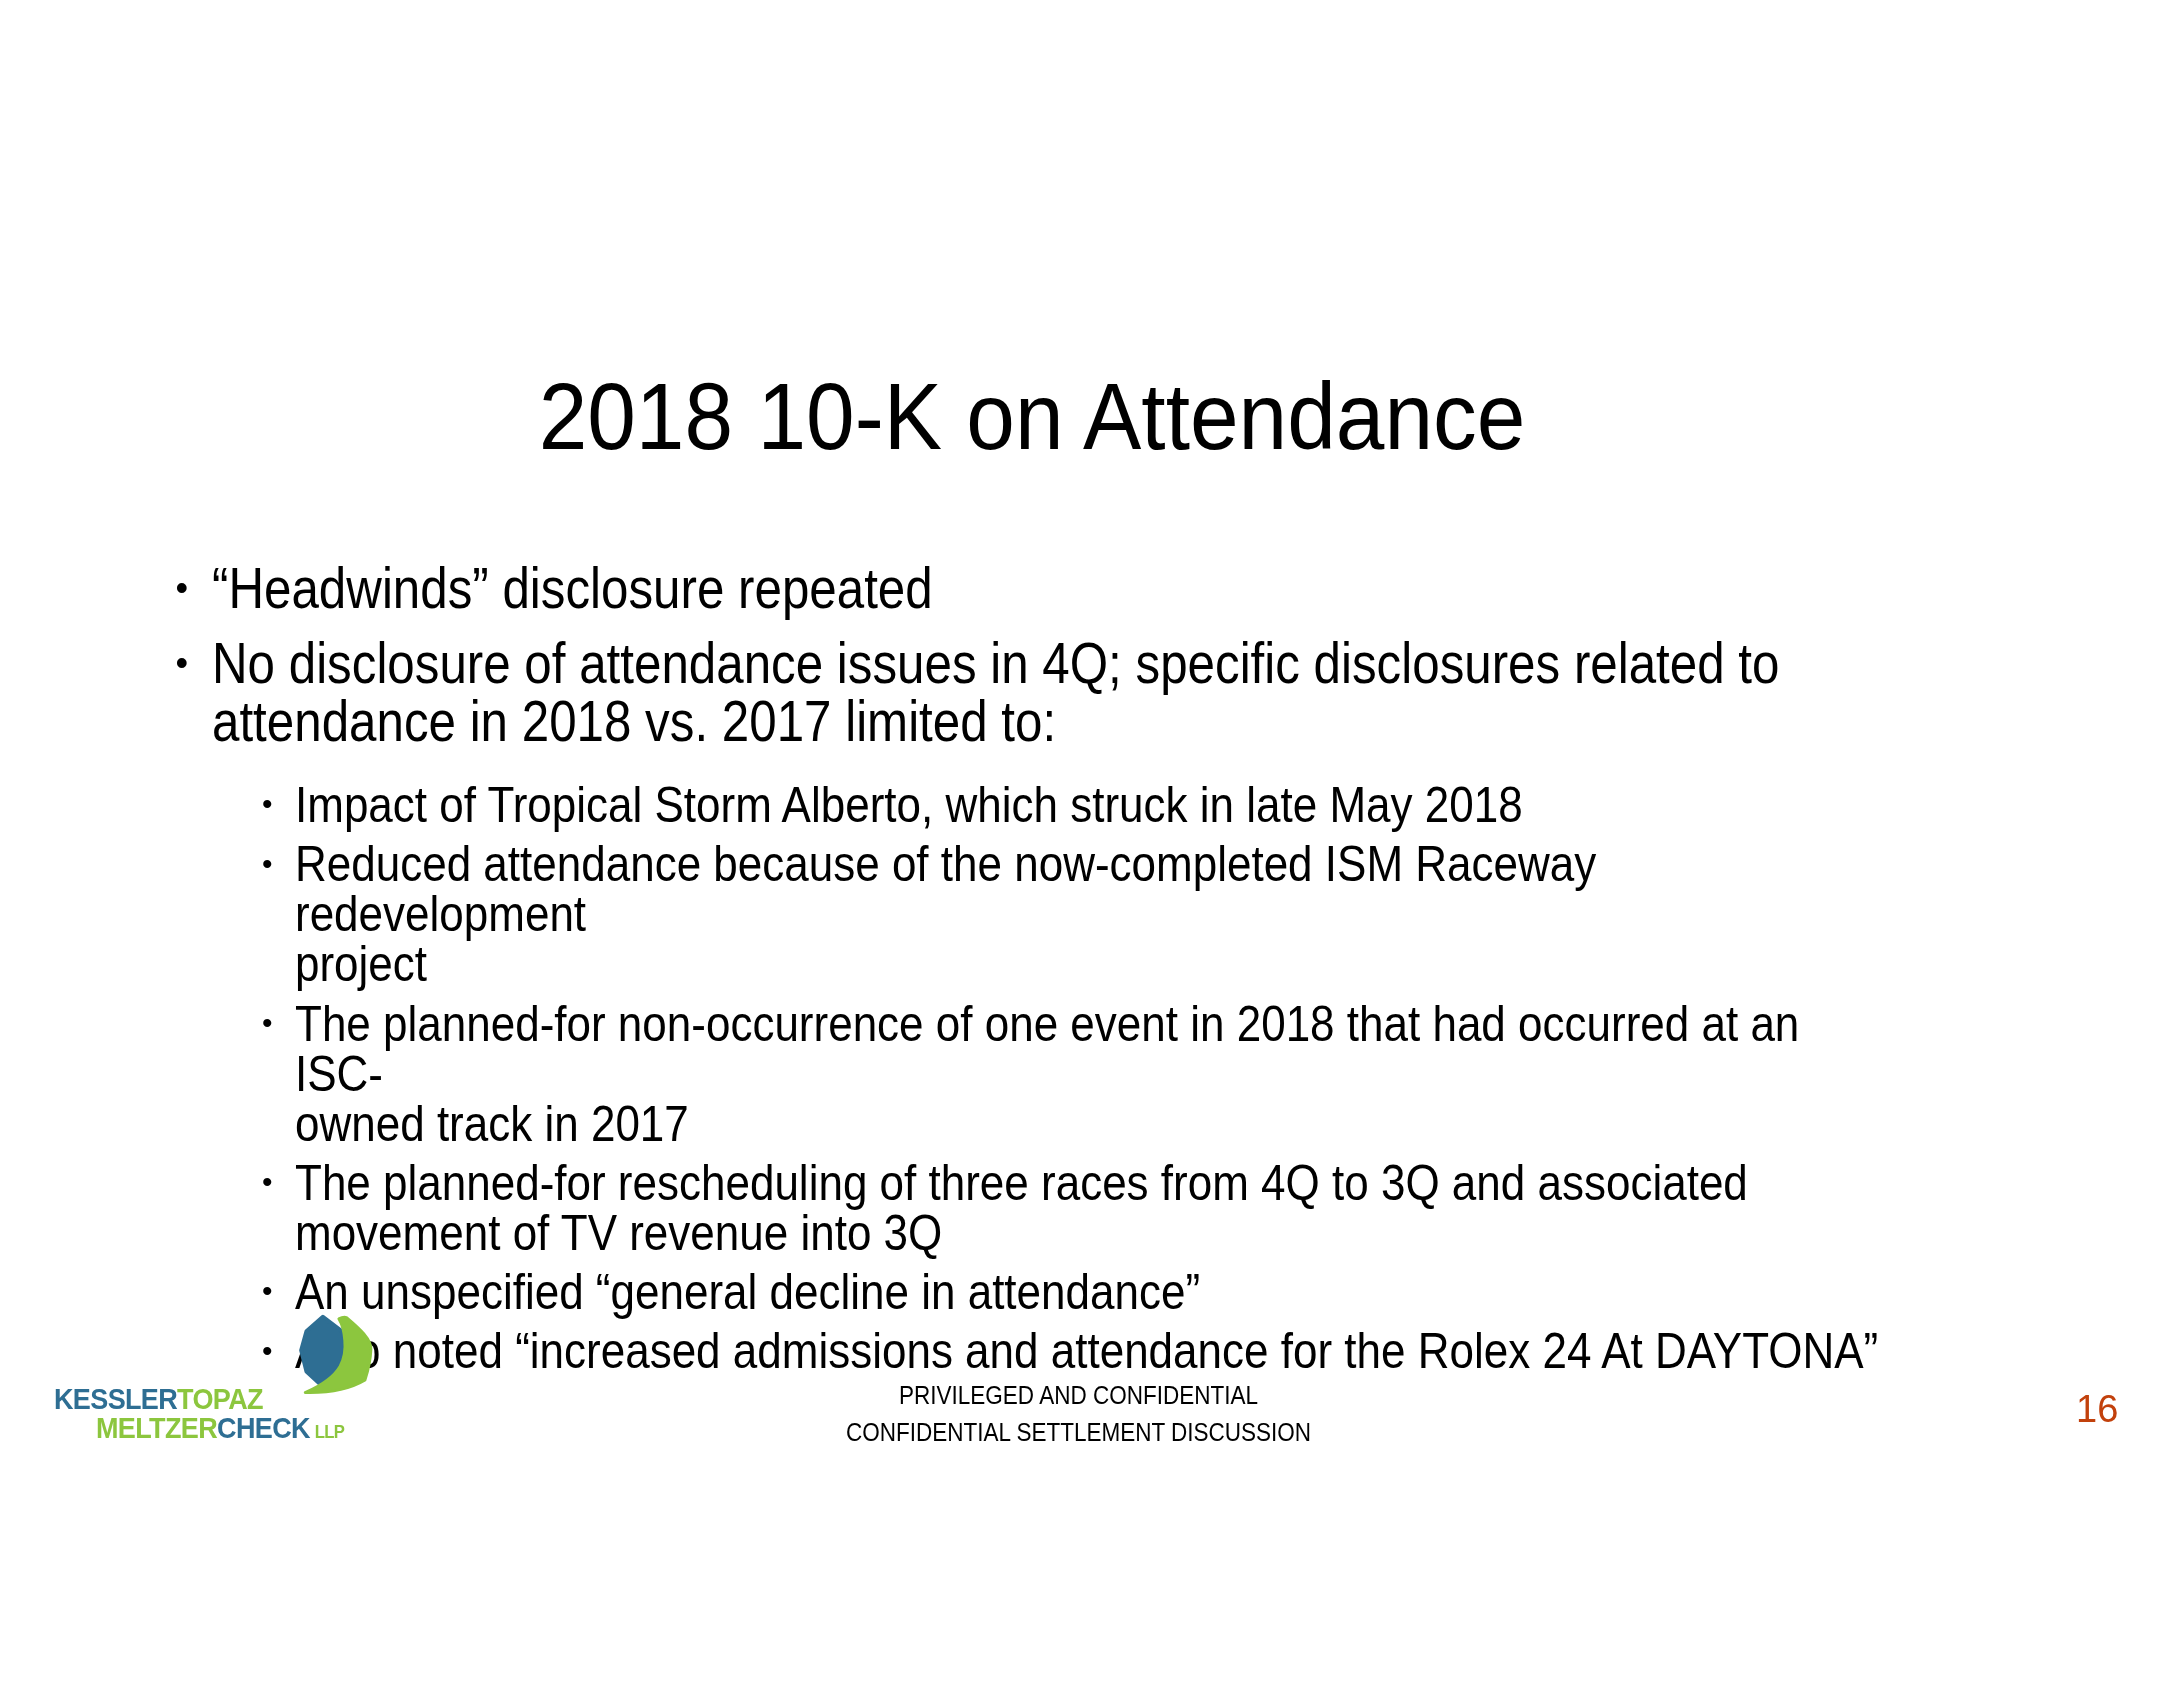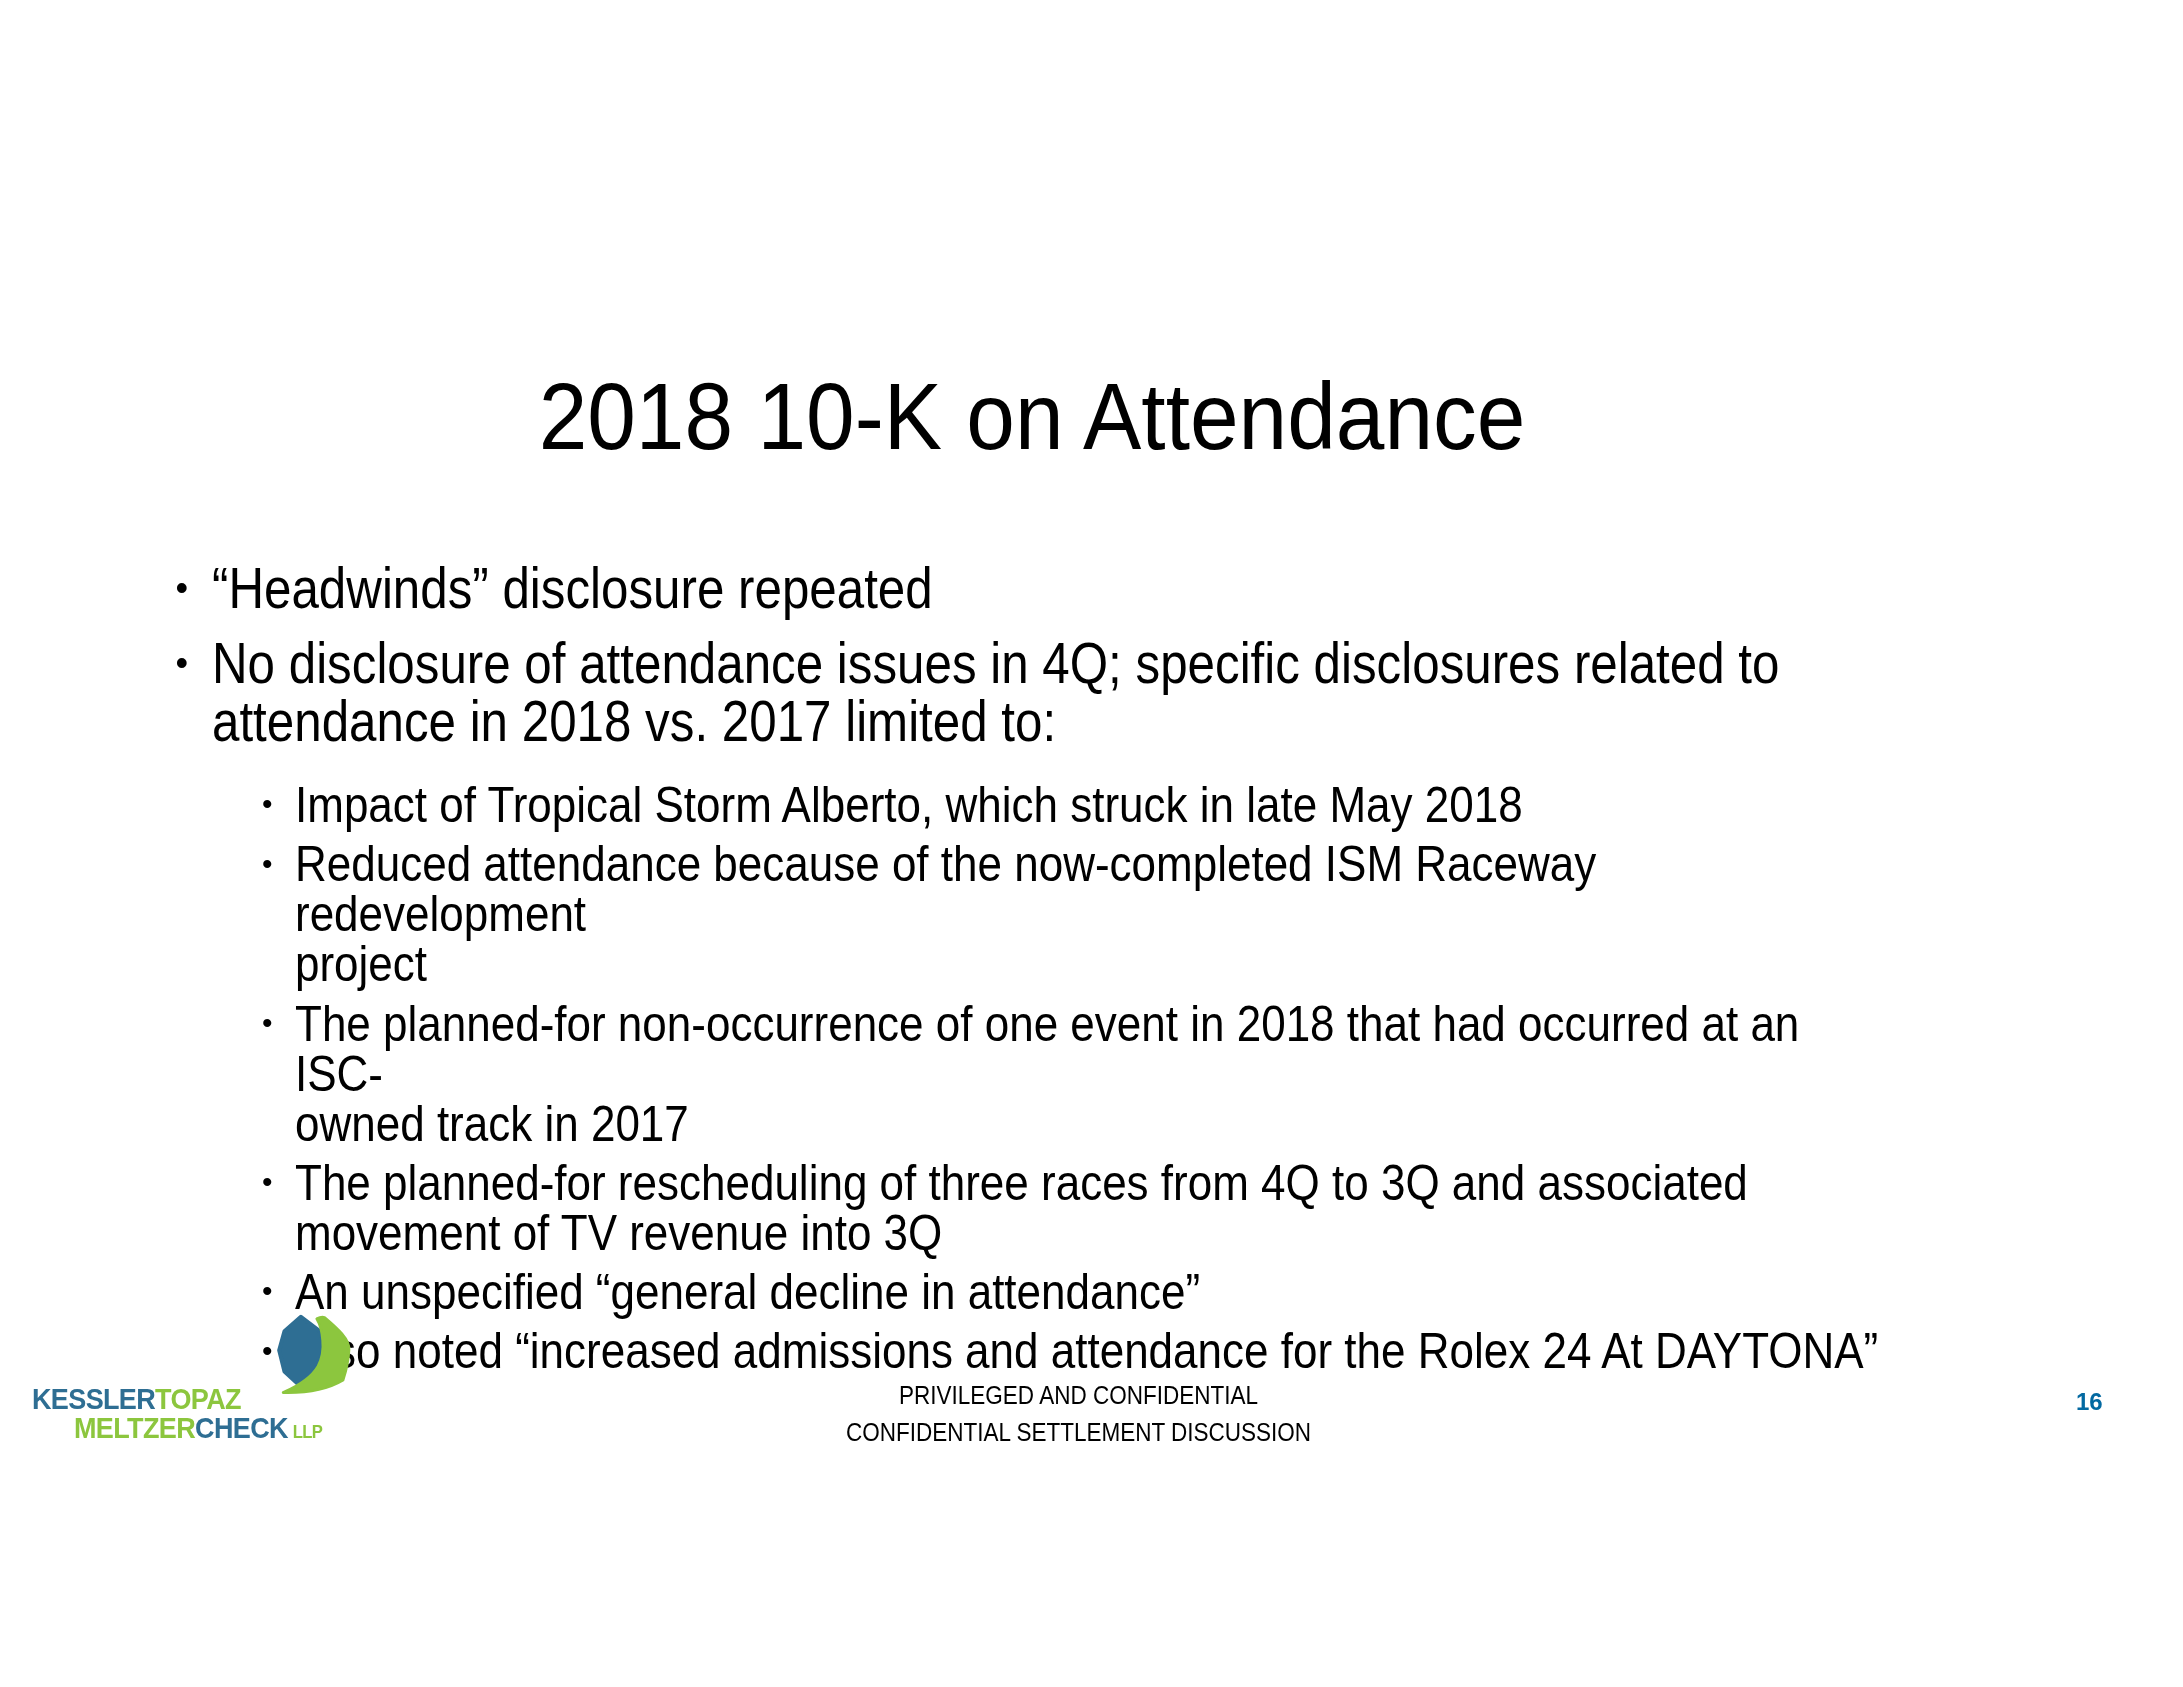--- a/index.html
+++ b/index.html
@@ -28,24 +28,24 @@
   .lvl2 .txt{transform:scaleX(0.88);}
   
   .footer{
     position:absolute;top:1377px;left:0;width:2157px;text-align:center;
     font-size:25px;transform:scaleX(0.9);transform-origin:50% 0;
   }
   .footer-line{line-height:37px;}
   
   .page-num{
     position:absolute;top:1388px;left:2076px;
-    font-size:24px;color:#0369a1;font-weight:bold;
+    font-size:38px;color:#c2410c;
   }
   
-  .logo{position:absolute;left:32px;top:1317px;width:370px;height:132px;}
+  .logo{position:absolute;left:54px;top:1317px;width:370px;height:132px;}
   .logo-mark{position:absolute;left:232px;top:-2.6px;width:87px;height:82px;}
   .p-blue{fill:#2e6e93;stroke:#2e6e93;stroke-width:6;stroke-linejoin:round;}
   .p-green{fill:#8cc63e;stroke:#8cc63e;stroke-width:4;stroke-linejoin:round;}
   .logo-line1,.logo-line2{
     position:absolute;white-space:nowrap;font-weight:700;letter-spacing:-0.7px;
     transform:scaleX(0.9);transform-origin:0 0;
   }
   .logo-line1{left:0;top:65px;font-size:30px;}
   .logo-line2{left:42px;top:94px;font-size:30px;}
   .c-blue{color:#2e6e93;}

